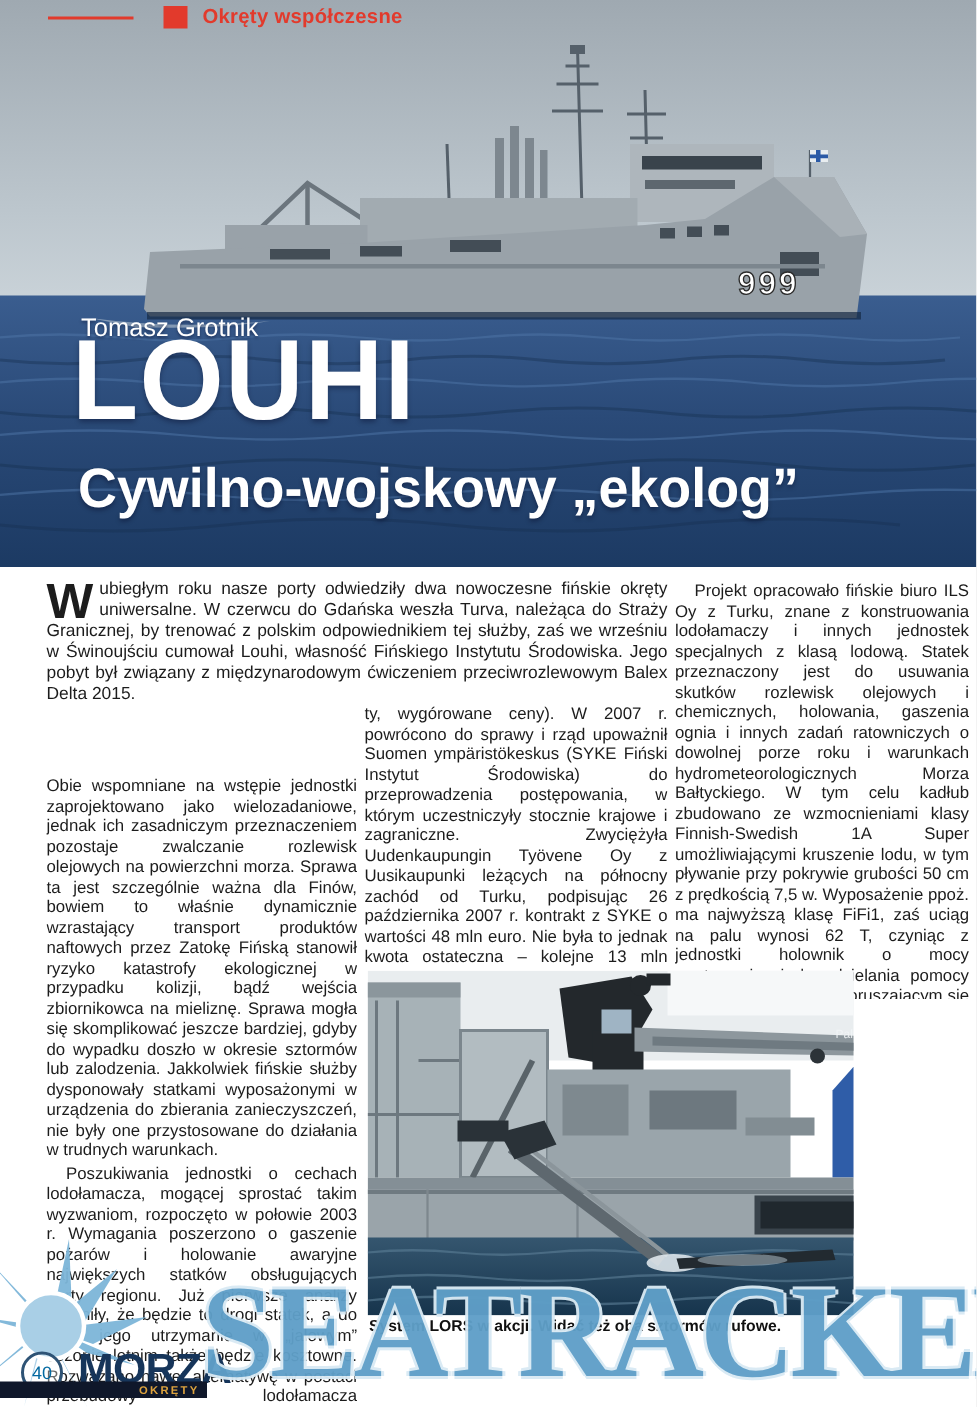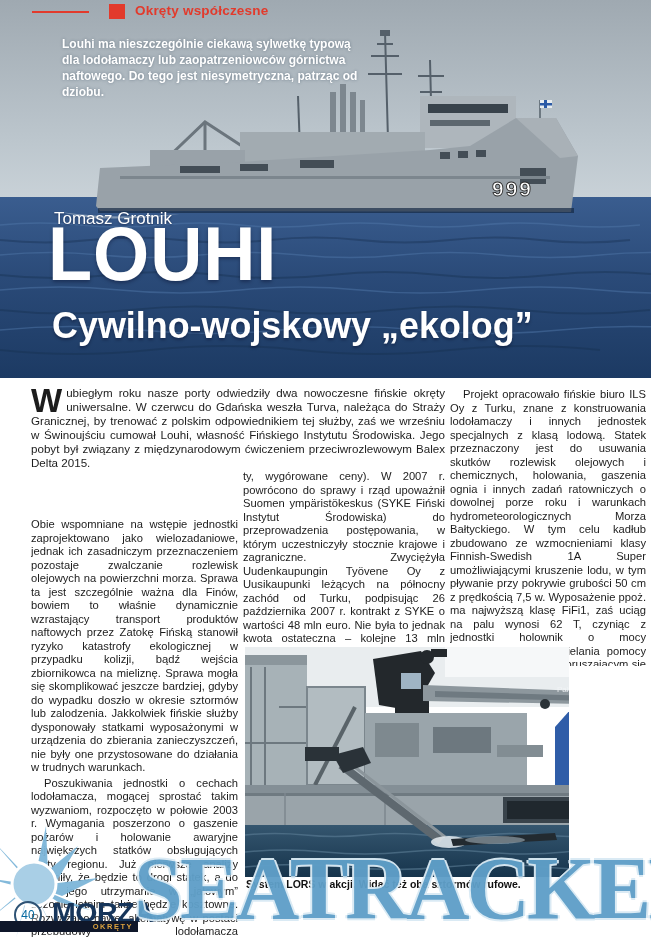--- a/index.html
+++ b/index.html
@@ -175,21 +175,20 @@
         </g>
       </g>
     </svg>
 
     <div class="header-tab">
       <div class="rule"></div>
       <div class="sq"></div>
       <div class="lbl">Okręty współczesne</div>
     </div>
 
-    <div class="hero-caption">Louhi ma nieszczególnie ciekawą sylwetkę typową dla lodołamaczy lub zaopatrzeniowców górnictwa naftowego. Do tego jest niesymetryczna, patrząc od dziobu.</div>
 
     <div class="byline">Tomasz Grotnik</div>
     <h1 class="big-title">LOUHI</h1>
     <h2 class="sub-title">Cywilno-wojskowy „ekolog”</h2>
   </div>
 
   <div class="lead">
     <span class="dropcap">W</span><span>ubiegłym roku nasze porty odwiedziły dwa nowoczesne fińskie okręty uniwersalne. W czerwcu do Gdańska weszła Turva, należąca do Straży Granicznej, by trenować z polskim odpowiednikiem tej służby, zaś we wrześniu w Świnoujściu cumował Louhi, własność Fińskiego Instytutu Środowiska. Jego pobyt był związany z międzynarodowym ćwiczeniem przeciwrozlewowym Balex Delta 2015.</span>
   </div>
 

